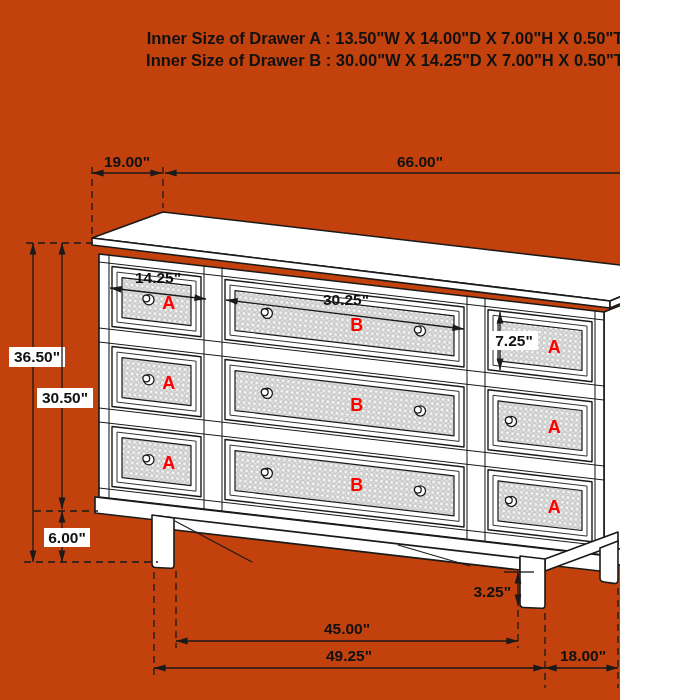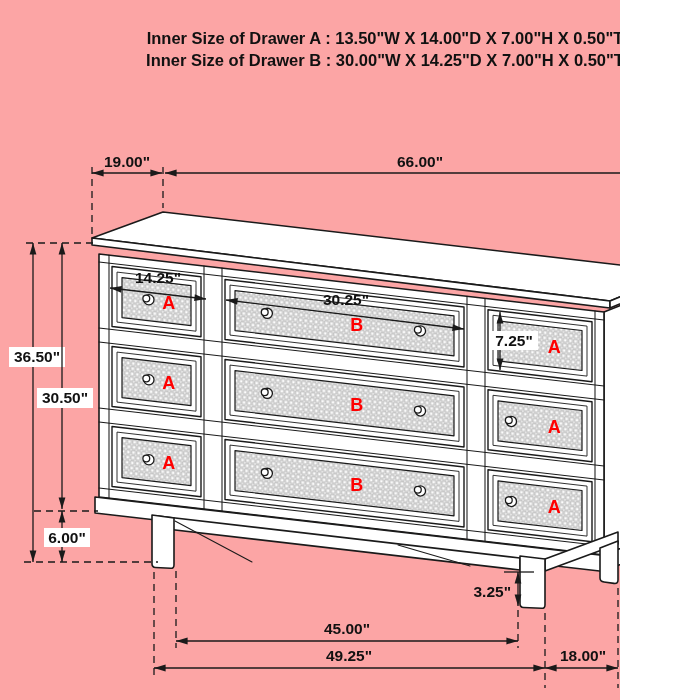--- a/index.html
+++ b/index.html
@@ -1,16 +1,16 @@
 <!DOCTYPE html>
 <html><head>
 <meta charset="utf-8">
 <style>
   html,body{margin:0;padding:0;background:#fff;}
-  #stage{position:relative;width:620px;height:700px;background:#fca5a5;overflow:hidden;
+  #stage{position:relative;width:620px;height:700px;background:#c2410c;overflow:hidden;
          font-family:"Liberation Sans",sans-serif;}
   svg{position:absolute;left:0;top:0;}
   .ln{stroke:#1a1a1a;fill:none;stroke-width:1.6;stroke-linejoin:round;stroke-linecap:round;}
   .fw{fill:#fff;}
   .thin{stroke-width:1.05;}
   .dim line{stroke:#1a1a1a;stroke-width:1.3;fill:none;}
   .ext{stroke-dasharray:7 5;}
   .tick{stroke-dasharray:none;}
   .mask{fill:#fff;stroke:none;}
   .dtext{font:bold 15.5px "Liberation Sans",sans-serif;fill:#111;}

